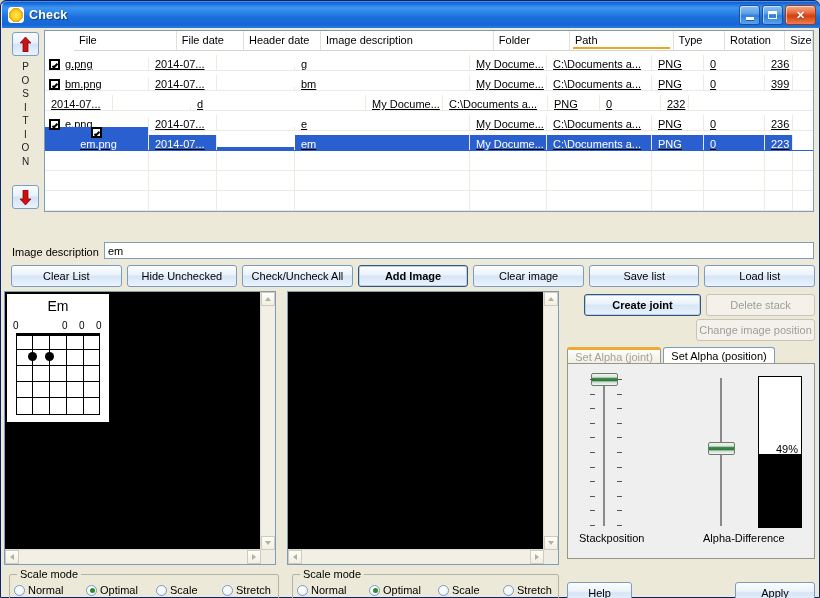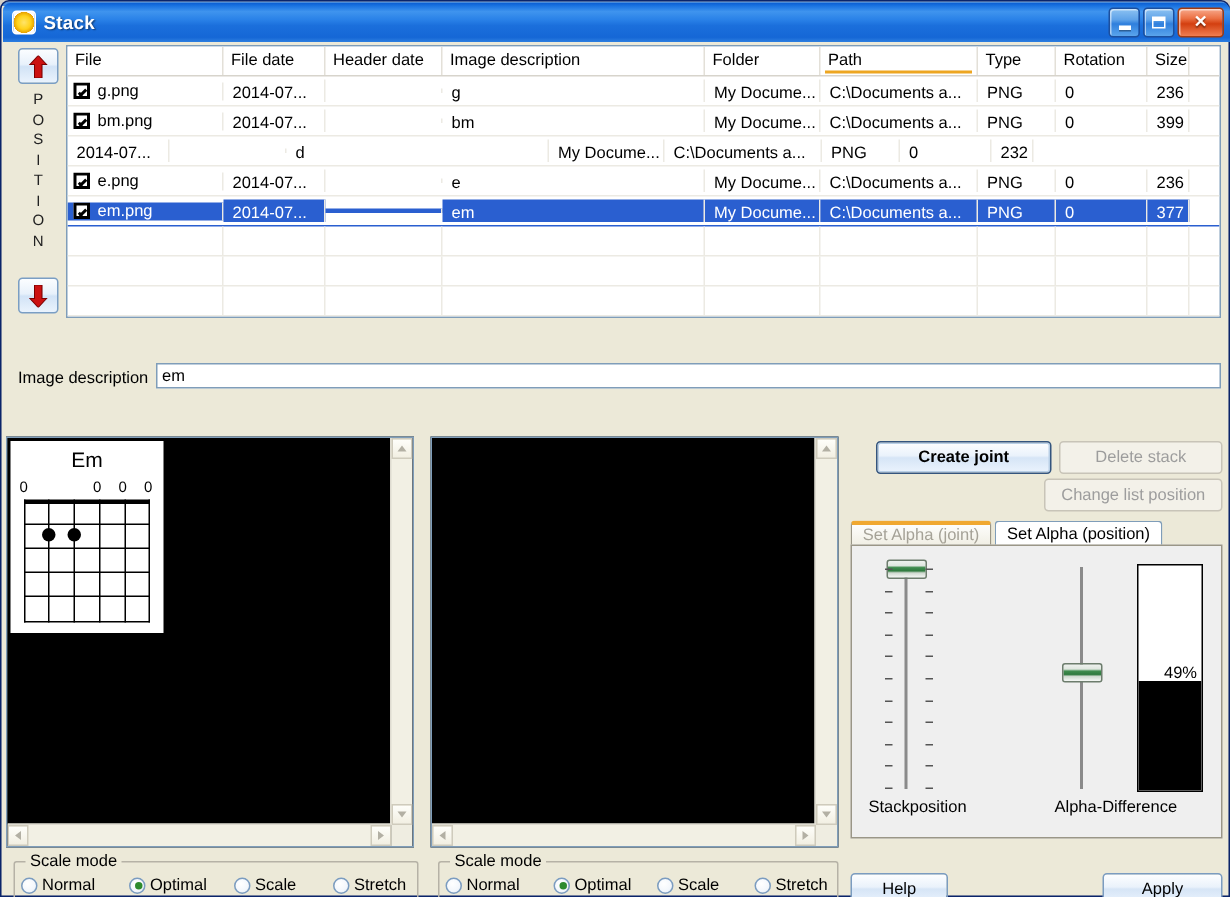--- a/index.html
+++ b/index.html
@@ -74,33 +74,33 @@
     font-family:"Liberation Sans",sans-serif;
   }
   .posletters span{display:block;}
 
   
   .listview{
     position:absolute;left:40px;top:1px;width:770px;height:182px;
     box-sizing:border-box;
     border:1px solid #7f9db9;background:#fff;overflow:hidden;
   }
-  .lv-head{display:flex;height:19px;background:#fff;border-bottom:1px solid #d7d4cc;}
+  .lv-head{display:flex;height:19px;background:#fff;border-bottom:1px solid #d7d4cc;margin-left:29px;}
   .lv-th{
     box-sizing:border-box;
     border-right:1px solid #e3e0d8;
     padding:3px 0 0 5px;font-size:11px;color:#000;
     position:relative;overflow:hidden;white-space:nowrap;
   }
   .lv-th.sorted::after{
     content:"";position:absolute;left:3px;right:3px;bottom:1px;height:2px;
     background:#eda621;
   }
-  .lv-row{display:flex;height:19px;align-items:center;border-bottom:1px solid #eceae3;}
-  .lv-row.sel .lv-td{background:#2a5fd0;color:#fff;}
+  .lv-row{display:flex;height:19px;align-items:flex-end;border-bottom:1px solid #eceae3;text-decoration:underline;}
+  .lv-row.sel .lv-td{background:#2a5fd0;color:#fff;flex-direction:column;}
   .lv-row.sel{border-bottom:1px solid #2a5fd0;}
   .lv-td{
     box-sizing:border-box;border-right:1px solid #eceae3;
     padding:3px 0 0 6px;font-size:11px;color:#000;overflow:hidden;white-space:nowrap;
   }
   .lv-td.first{display:flex;align-items:center;padding-left:4px;padding-top:0;}
   .cbx{
     width:11px;height:11px;box-sizing:border-box;
     border:2px solid #000;background:#fff;margin-right:5px;
     position:relative;flex:0 0 auto;
@@ -242,21 +242,21 @@
     position:absolute;right:3px;font-size:11px;color:#000;font-family:"Liberation Sans",sans-serif;
   }
 </style>
 </head>
 <body>
 
 <div class="window">
 
   <div class="titlebar">
     <div class="title-icon"></div>
-    <div class="title-text">Stack</div>
+    <div class="title-text">Check</div>
     <div class="title-btns">
       <div class="tbtn">
         <div class="min-glyph"></div>
       </div>
       <div class="tbtn">
         <div class="max-glyph"></div>
       </div>
       <div class="tbtn close">
         <i>✕</i>
       </div>
@@ -358,21 +358,21 @@
               <span class="cbx"></span>
               <span>em.png</span>
             </div>
             <div class="lv-td" style="width: 68px;">2014-07...</div>
             <div class="lv-td" style="width: 78px;"></div>
             <div class="lv-td" style="width: 175px;">em</div>
             <div class="lv-td" style="width: 77px;">My Docume...</div>
             <div class="lv-td" style="width: 105px;">C:\Documents a...</div>
             <div class="lv-td" style="width: 52px;">PNG</div>
             <div class="lv-td" style="width: 61px;">0</div>
-            <div class="lv-td" style="width: 28px;">377</div>
+            <div class="lv-td" style="width: 28px;">223</div>
           </div>
           <div class="lv-empty">
             <div style="width: 104px;"></div>
             <div style="width: 68px;"></div>
             <div style="width: 78px;"></div>
             <div style="width: 175px;"></div>
             <div style="width: 77px;"></div>
             <div style="width: 105px;"></div>
             <div style="width: 52px;"></div>
             <div style="width: 61px;"></div>
@@ -410,20 +410,29 @@
             <div style="width: 52px;"></div>
             <div style="width: 61px;"></div>
             <div style="width: 28px;"></div>
           </div>
         </div>
     </div>
 
     <div class="desc-label">Image description</div>
     <input class="desc-input" value="em" style="">
 
+    <div class="btnbar">
+      <div class="btn">Clear List</div>
+      <div class="btn">Hide Unchecked</div>
+      <div class="btn">Check/Uncheck All</div>
+      <div class="btn bold">Add Image</div>
+      <div class="btn">Clear image</div>
+      <div class="btn">Save list</div>
+      <div class="btn">Load list</div>
+    </div>
 
     <div class="preview pv1">
       <div class="pv-canvas">
         <div class="chord">
           <div class="chord-title">Em</div>
           <div class="chord-opens">
             <span style="left:6px">0</span>
             <span style="left:55px">0</span>
             <span style="left:72px">0</span>
             <span style="left:89px">0</span>
@@ -525,21 +534,21 @@
         </label>
         <label class="radio">
           <span class="rd"></span>
           <span>Stretch</span>
         </label>
       </div>
     </div>
 
     <div class="rbtn bold" style="left:580px;top:265px;width:117px;">Create joint</div>
     <div class="rbtn dis" style="left:702px;top:265px;width:109px;">Delete stack</div>
-    <div class="rbtn dis" style="left:692px;top:290px;width:119px;">Change list position</div>
+    <div class="rbtn dis" style="left:692px;top:290px;width:119px;">Change image position</div>
 
     <div class="tabstrip">
       <div class="tab dis" style="left:0;width:94px;">Set Alpha (joint)</div>
       <div class="tab active" style="left:96px;width:112px;">Set Alpha (position)</div>
     </div>
 
     <div class="tabbody">
 
       <div>
         <div class="slider-track" style="left:35px;top:14px;height:148px;"></div>

